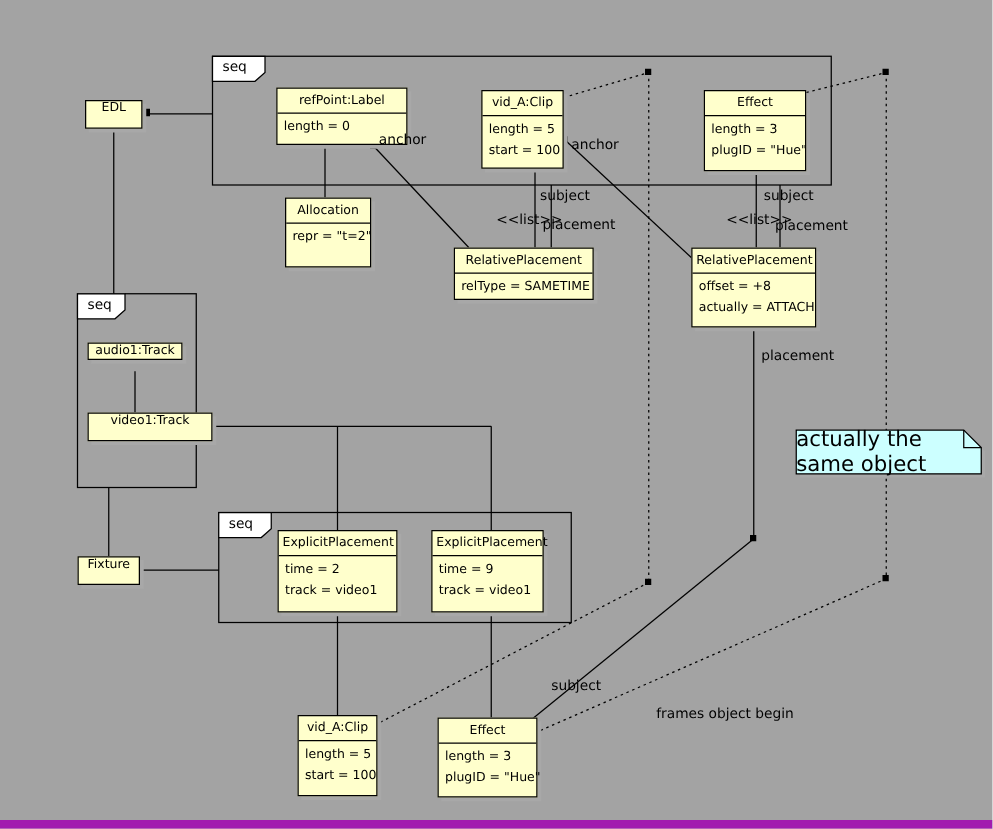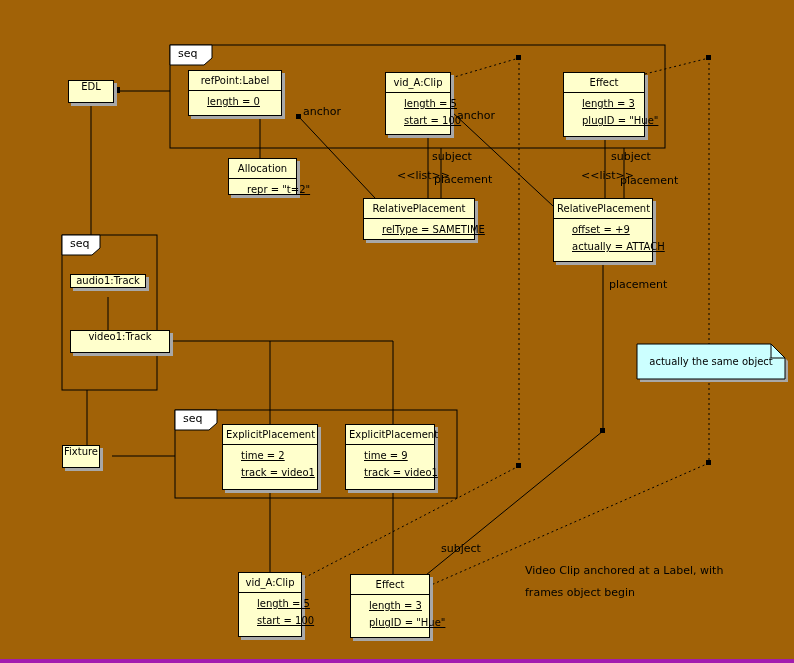--- a/index.html
+++ b/index.html
@@ -1,34 +1,34 @@
 <!DOCTYPE html>
 <html><head>
 <meta charset="utf-8">
 <style>
   html,body{margin:0;padding:0;background:#fff;}
   .canvas{
-    position:relative;width:794px;height:663px;background:#a16207;
+    position:relative;width:794px;height:663px;background:#a3a3a3;
     font-family:"DejaVu Sans",sans-serif;color:#000;overflow:hidden;
-    border-bottom:4px solid #a21caf;box-sizing:border-box;
+    border-bottom:7px solid #a21caf;box-sizing:border-box;
   }
   .layer{position:absolute;left:0;top:0;z-index:1;}
   .obox{
     position:absolute;background:#ffffcc;border:1px solid #000;
     box-shadow:3px 3px 0 #a8a8a8;font-size:10px;line-height:12px;
     box-sizing:border-box;z-index:2;white-space:nowrap;
   }
   .obox.single{display:flex;align-items:flex-start;justify-content:center;}
   .ot{text-align:center;border-bottom:1px solid #000;padding:4px 3px 3px;}
-  .oa{padding:5px 18px 0;text-decoration:underline;}
+  .oa{padding:5px 5px 0;}
   .elabel{position:absolute;font-size:11px;z-index:3;}
   .seqlab{position:absolute;font-size:11px;z-index:3;}
   .caption{position:absolute;font-size:11px;line-height:22px;z-index:3;}
   .note-text{
-    position:absolute;z-index:3;font-size:10px;
+    position:absolute;z-index:3;font-size:17px;
     display:flex;align-items:center;justify-content:center;
   }
 </style>
 </head>
 <body>
 
 <div class="canvas">
 
   <svg class="layer" width="794" height="663" viewBox="0 0 794 663">
 
@@ -91,62 +91,62 @@
   </svg>
 
   <div class="seqlab" style="left:178px;top:47px">seq</div>
   <div class="seqlab" style="left:70px;top:237px">seq</div>
   <div class="seqlab" style="left:183px;top:412px">seq</div>
 
   <div class="obox single" style="left:68px;top:80px;width:46px;height:23px">
     <span>EDL</span>
   </div>
 
-  <div class="obox" style="left:188px;top:70px;width:94px;height:46px">
+  <div class="obox" style="left:221px;top:70px;width:105px;height:46px">
     <div class="ot">refPoint:Label</div>
     <div class="oa">length = 0</div>
   </div>
 
   <div class="obox" style="left:385px;top:72px;width:66px;height:63px">
     <div class="ot">vid_A:Clip</div>
     <div class="oa">length = 5</div>
     <div class="oa">start = 100</div>
   </div>
 
   <div class="obox" style="left:563px;top:72px;width:82px;height:65px">
     <div class="ot">Effect</div>
     <div class="oa">length = 3</div>
     <div class="oa">plugID = "Hue"</div>
   </div>
 
-  <div class="obox" style="left:228px;top:158px;width:69px;height:37px">
+  <div class="obox" style="left:228px;top:158px;width:69px;height:56px">
     <div class="ot">Allocation</div>
     <div class="oa">repr = "t=2"</div>
   </div>
 
   <div class="obox" style="left:363px;top:198px;width:112px;height:42px">
     <div class="ot">RelativePlacement</div>
     <div class="oa">relType = SAMETIME</div>
   </div>
 
   <div class="obox" style="left:553px;top:198px;width:100px;height:64px">
     <div class="ot">RelativePlacement</div>
-    <div class="oa">offset = +9</div>
+    <div class="oa">offset = +8</div>
     <div class="oa">actually = ATTACH</div>
   </div>
 
   <div class="obox single" style="left:70px;top:274px;width:76px;height:14px">
     <span>audio1:Track</span>
   </div>
 
   <div class="obox single" style="left:70px;top:330px;width:100px;height:23px">
     <span>video1:Track</span>
   </div>
 
-  <div class="obox single" style="left:62px;top:445px;width:38px;height:23px">
+  <div class="obox single" style="left:62px;top:445px;width:50px;height:23px">
     <span>Fixture</span>
   </div>
 
   <div class="obox" style="left:222px;top:424px;width:96px;height:66px">
     <div class="ot">ExplicitPlacement</div>
     <div class="oa">time = 2</div>
     <div class="oa">track = video1</div>
   </div>
 
   <div class="obox" style="left:345px;top:424px;width:90px;height:66px">
@@ -174,17 +174,16 @@
   <div class="elabel" style="left:434px;top:173px">placement</div>
   <div class="elabel" style="left:611px;top:150px">subject</div>
   <div class="elabel" style="left:581px;top:169px">&lt;&lt;list&gt;&gt;</div>
   <div class="elabel" style="left:620px;top:174px">placement</div>
   <div class="elabel" style="left:609px;top:278px">placement</div>
   <div class="elabel" style="left:441px;top:542px">subject</div>
 
   <div class="note-text" style="left:637px;top:344px;width:148px;height:35px">actually the same object</div>
 
   <div class="caption" style="left:525px;top:560px">
-    <div>Video Clip anchored at a Label, with</div>
     <div>frames object begin</div>
   </div>
 
 </div>
 
 </body></html>

